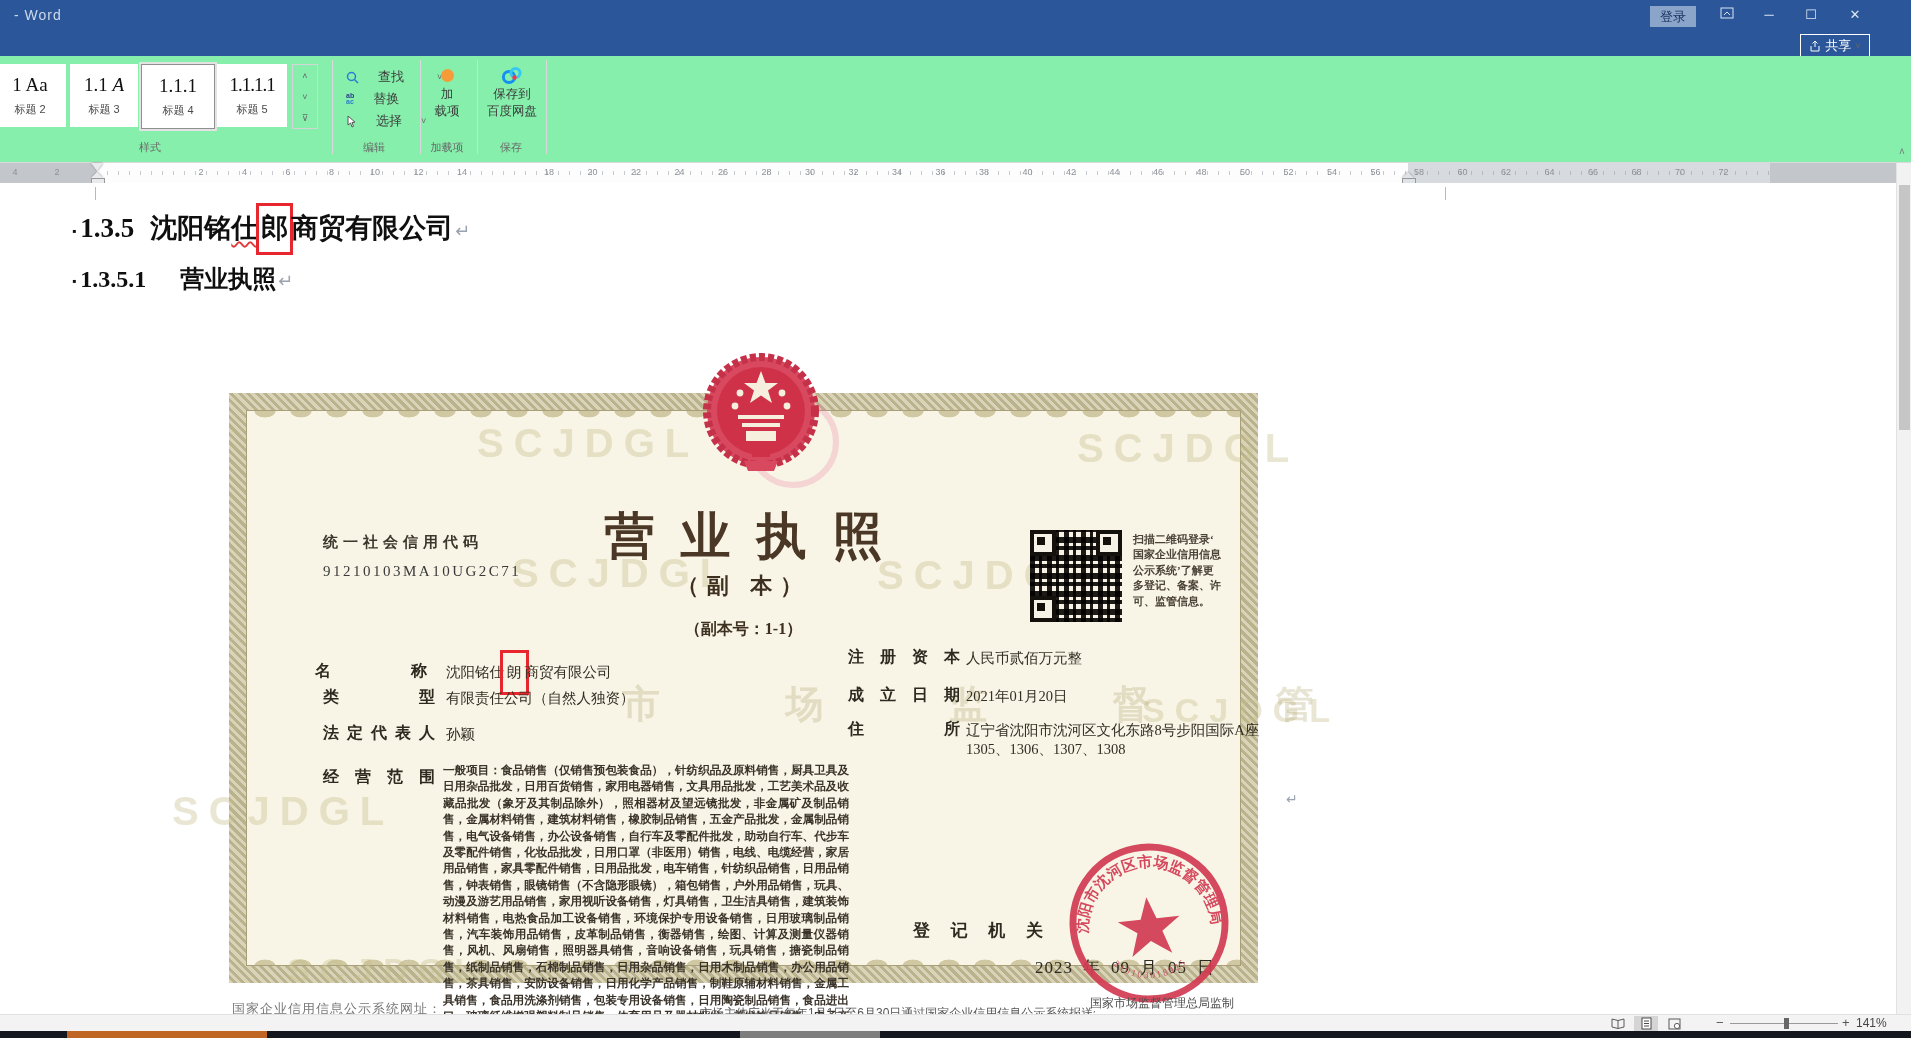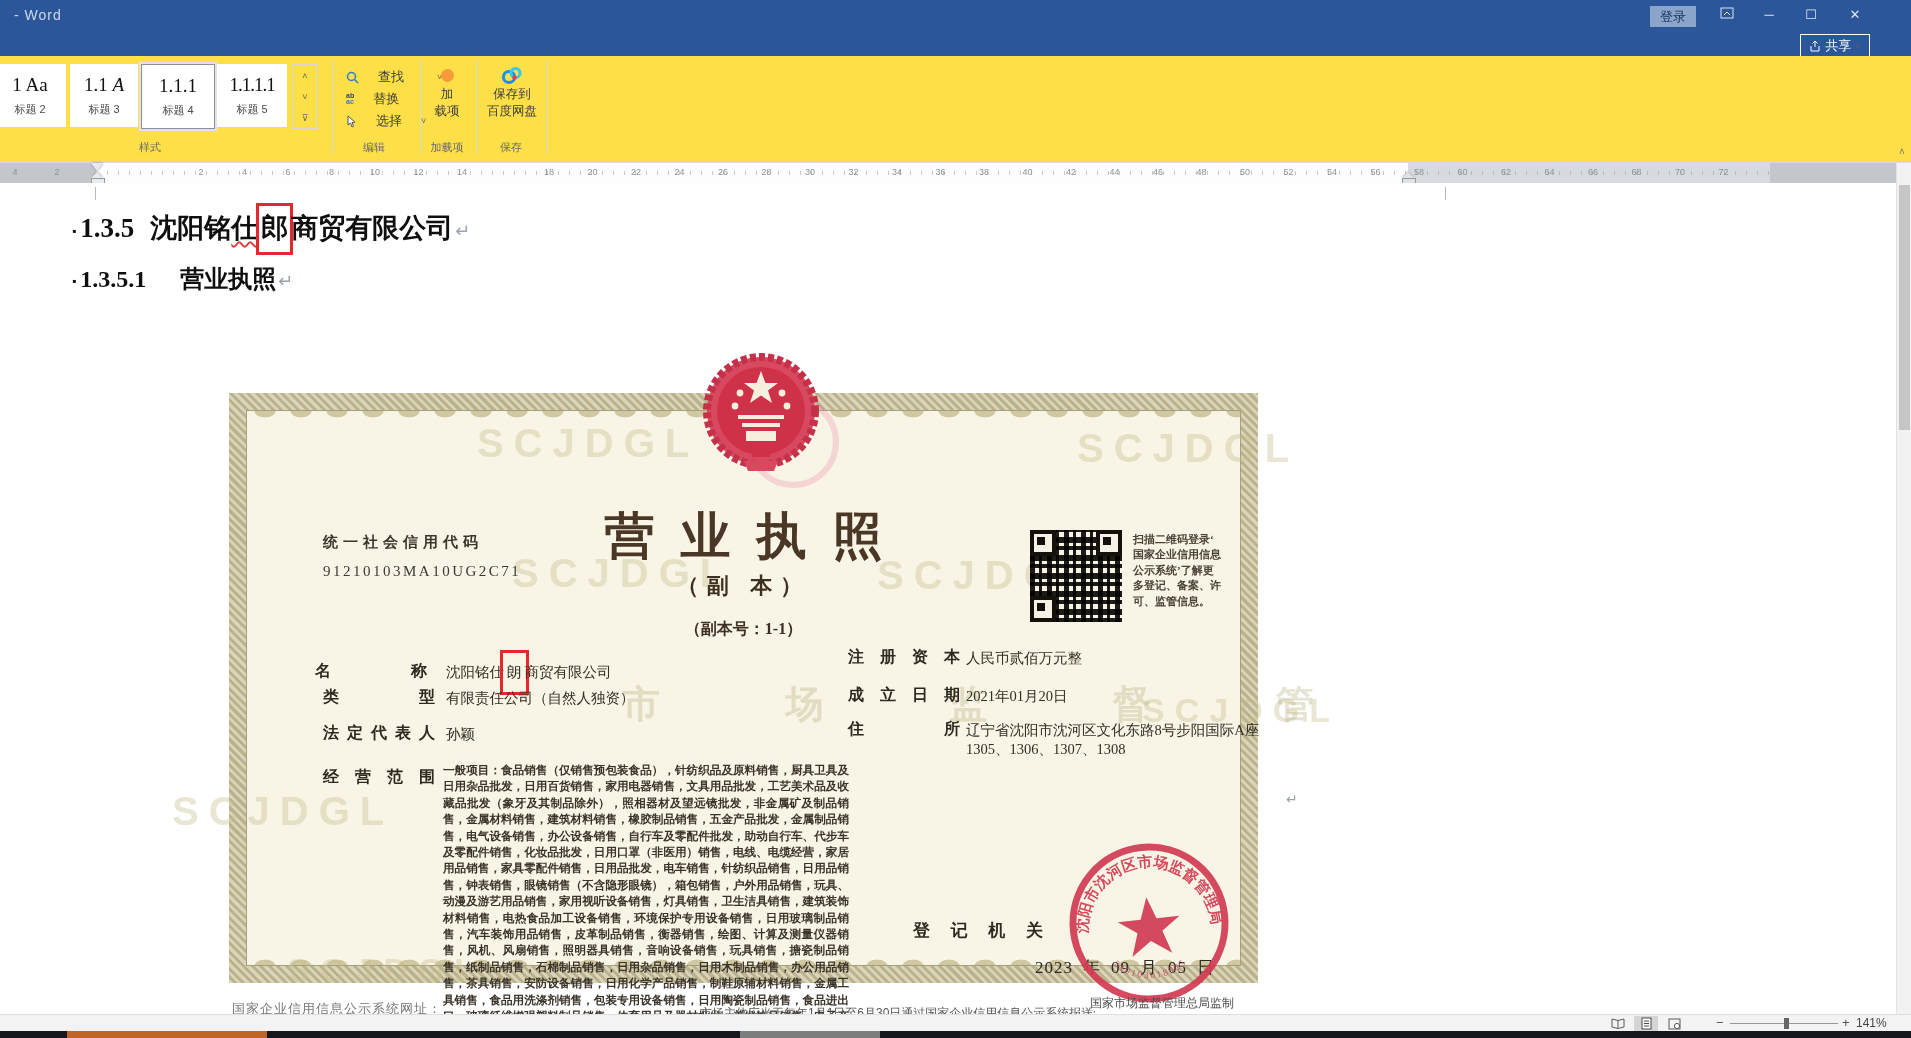--- a/index.html
+++ b/index.html
@@ -9,21 +9,21 @@
   
   .titlebar{position:absolute;left:0;top:0;width:1911px;height:56px;background:#2b579a;}
   .tb-title{position:absolute;left:14px;top:7px;color:#cdd9ea;font-size:14px;letter-spacing:1px;}
   .login-btn{position:absolute;left:1650px;top:6px;width:46px;height:21px;background:#8aa5c9;
     color:#16305e;font-size:13px;text-align:center;line-height:21px;}
   .winbtn{position:absolute;top:2px;width:34px;height:26px;color:#dce6f1;font-size:13px;
     text-align:center;line-height:26px;}
   .share-btn{position:absolute;left:1800px;top:34px;width:68px;height:22px;border:1px solid #fff;
     color:#fff;font-size:13px;display:flex;align-items:center;justify-content:center;gap:4px;}
   
-  .ribbon{position:absolute;left:0;top:56px;width:1911px;height:106px;background:#fde047;
+  .ribbon{position:absolute;left:0;top:56px;width:1911px;height:106px;background:#86efac;
     border-bottom:1px solid #d9d9d9;}
   .gallery-cell{position:absolute;top:8px;height:63px;text-align:center;background:#fff;}
   .gallery-cell .prev{font-family:"Liberation Serif",serif;font-size:19px;color:#111;
     margin-top:10px;white-space:nowrap;overflow:hidden;}
   .gallery-cell .prev i{font-style:italic;}
   .gallery-cell .lbl{font-size:11px;color:#4a4a4a;margin-top:6px;}
   .cell-sel{border:1px solid #909090;box-shadow:0 0 0 2px #e3e3e3;}
   .gal-scroll{position:absolute;left:292px;top:8px;width:24px;height:63px;border:1px solid #d5d5d5;
     display:flex;flex-direction:column;align-items:center;justify-content:space-around;
     color:#666;font-size:9px;}

